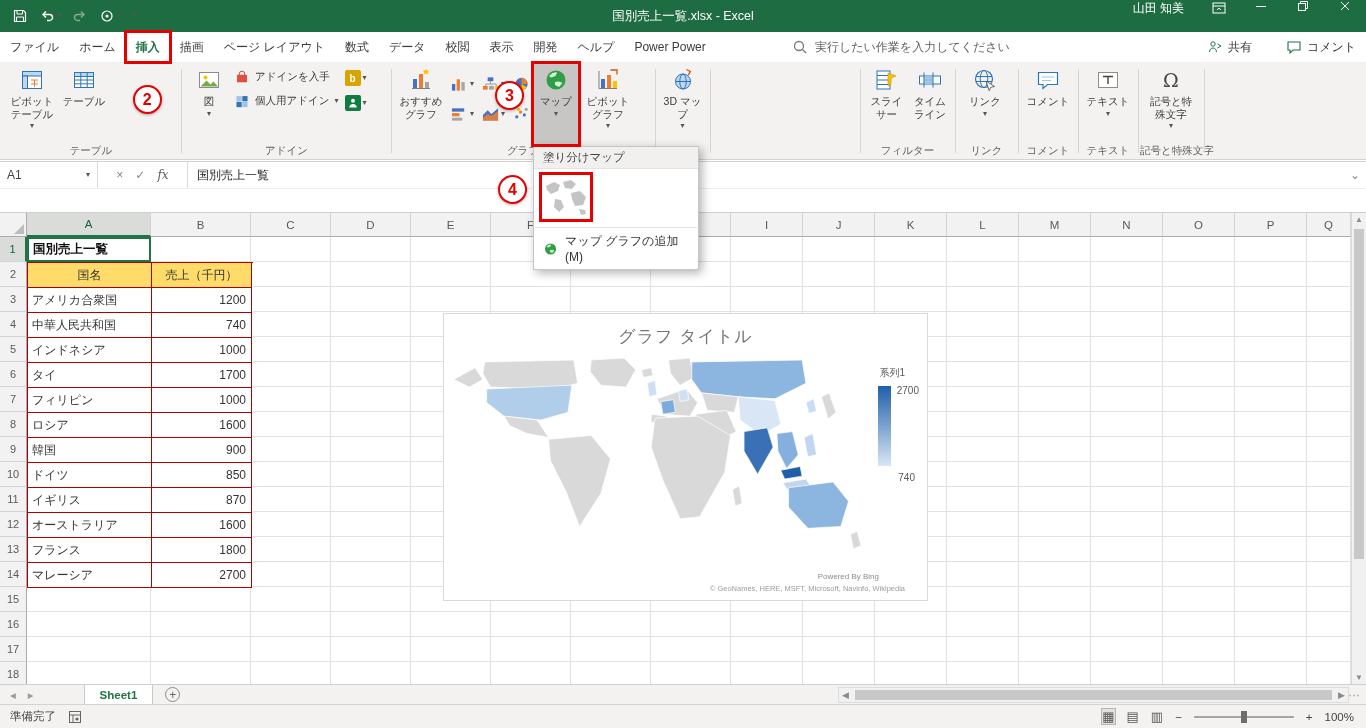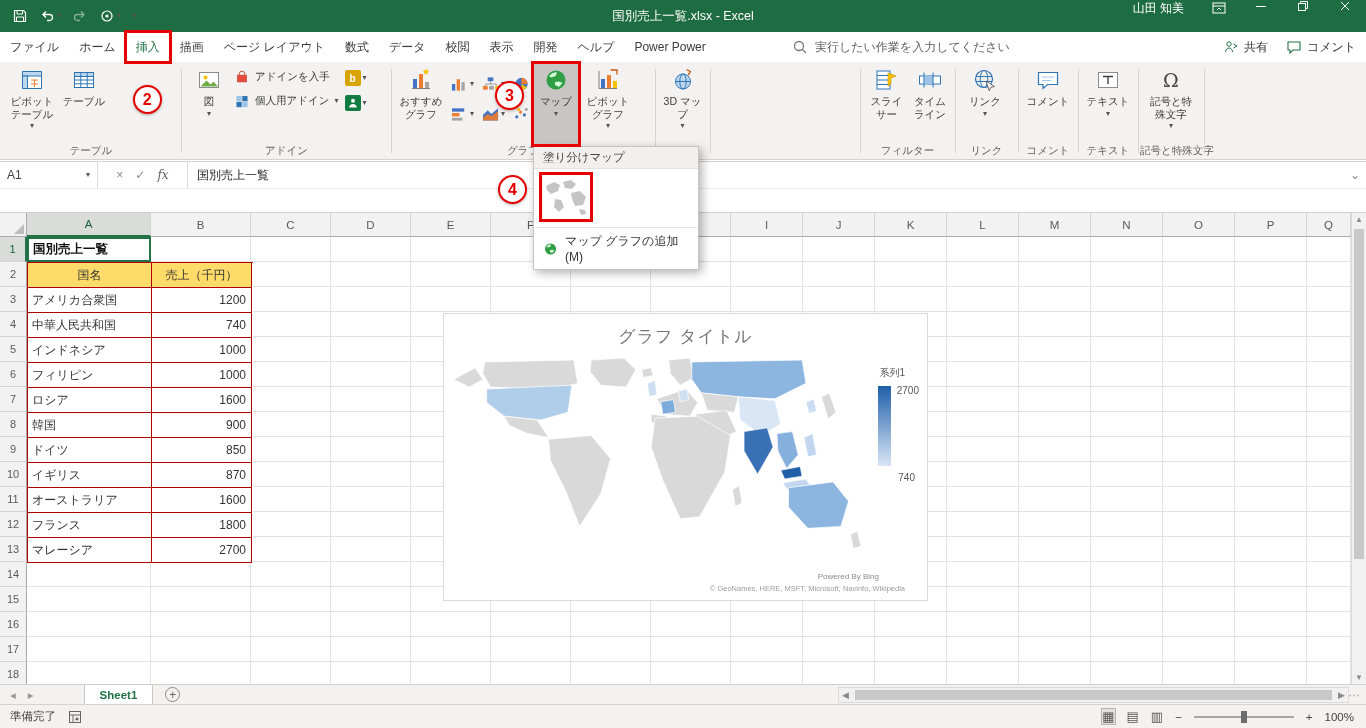--- a/index.html
+++ b/index.html
@@ -16,23 +16,23 @@
 .qbtn{display:flex;align-items:center;gap:2px}
 .dim{opacity:.45}
 .tb-title{position:absolute;left:0;right:0;text-align:center;font-size:12.5px;pointer-events:none}
 .tb-right{margin-left:auto;display:flex;align-items:flex-start;height:100%;position:relative;z-index:2}
 .tb-user{display:flex;align-items:center;padding:0 14px;font-size:12px}
 .winbtn{width:42px;display:flex;align-items:center;justify-content:center}
 
 
 .tabrow{position:absolute;top:32px;left:0;right:0;height:30px;background:#fff;display:flex;align-items:stretch;z-index:19}
 .rtab{padding:0 10px;display:flex;align-items:center;font-size:12px;color:#3b3b3b;white-space:nowrap}
-.rtab.active{color:#217346;font-weight:400}
+.rtab.active{color:#217346;font-weight:700}
 .tellme{position:absolute;left:792px;top:0;height:30px;display:flex;align-items:center;gap:7px;color:#5f5f5f;font-size:12px}
-.trright{position:absolute;right:10px;top:0;height:30px;display:flex;align-items:center;gap:18px;color:#333;font-size:12px}
+.trright{position:absolute;right:10px;top:0;height:30px;display:flex;align-items:center;gap:34px;color:#333;font-size:12px}
 .trbtn{display:flex;align-items:center;gap:5px}
 
 
 .ribbon{position:absolute;top:62px;left:0;right:0;height:98px;background:#f3f2f1;border-bottom:1px solid #d5d2cf;z-index:18}
 .rgroup{position:absolute;top:0;height:98px}
 .gbtns{display:flex;align-items:flex-start;height:82px;padding:1px 2px}
 .glabel{position:absolute;bottom:2px;left:0;right:0;text-align:center;font-size:10.5px;color:#605e5c;white-space:nowrap}
 .gdiv{position:absolute;top:7px;height:84px;width:1px;background:#d8d5d2}
 .bigbtn{height:82px;min-width:42px;max-width:72px;padding:4px 3px 1px;display:flex;flex-direction:column;align-items:center;gap:2px;font-size:10.5px;line-height:1.2;text-align:center;color:#3b3b3b}
 .pressed{background:#c8c6c4;outline:1px solid #a19f9d}
@@ -1058,20 +1058,24 @@
         <div class="tc name">アメリカ合衆国</div>
         <div class="tc val">1200</div>
       </div>
       <div class="trow">
         <div class="tc name">中華人民共和国</div>
         <div class="tc val">740</div>
       </div>
       <div class="trow">
         <div class="tc name">インドネシア</div>
         <div class="tc val">1000</div>
+      </div>
+      <div class="trow">
+        <div class="tc name">タイ</div>
+        <div class="tc val">1700</div>
       </div>
       <div class="trow">
         <div class="tc name">フィリピン</div>
         <div class="tc val">1000</div>
       </div>
       <div class="trow">
         <div class="tc name">ロシア</div>
         <div class="tc val">1600</div>
       </div>
       <div class="trow">

